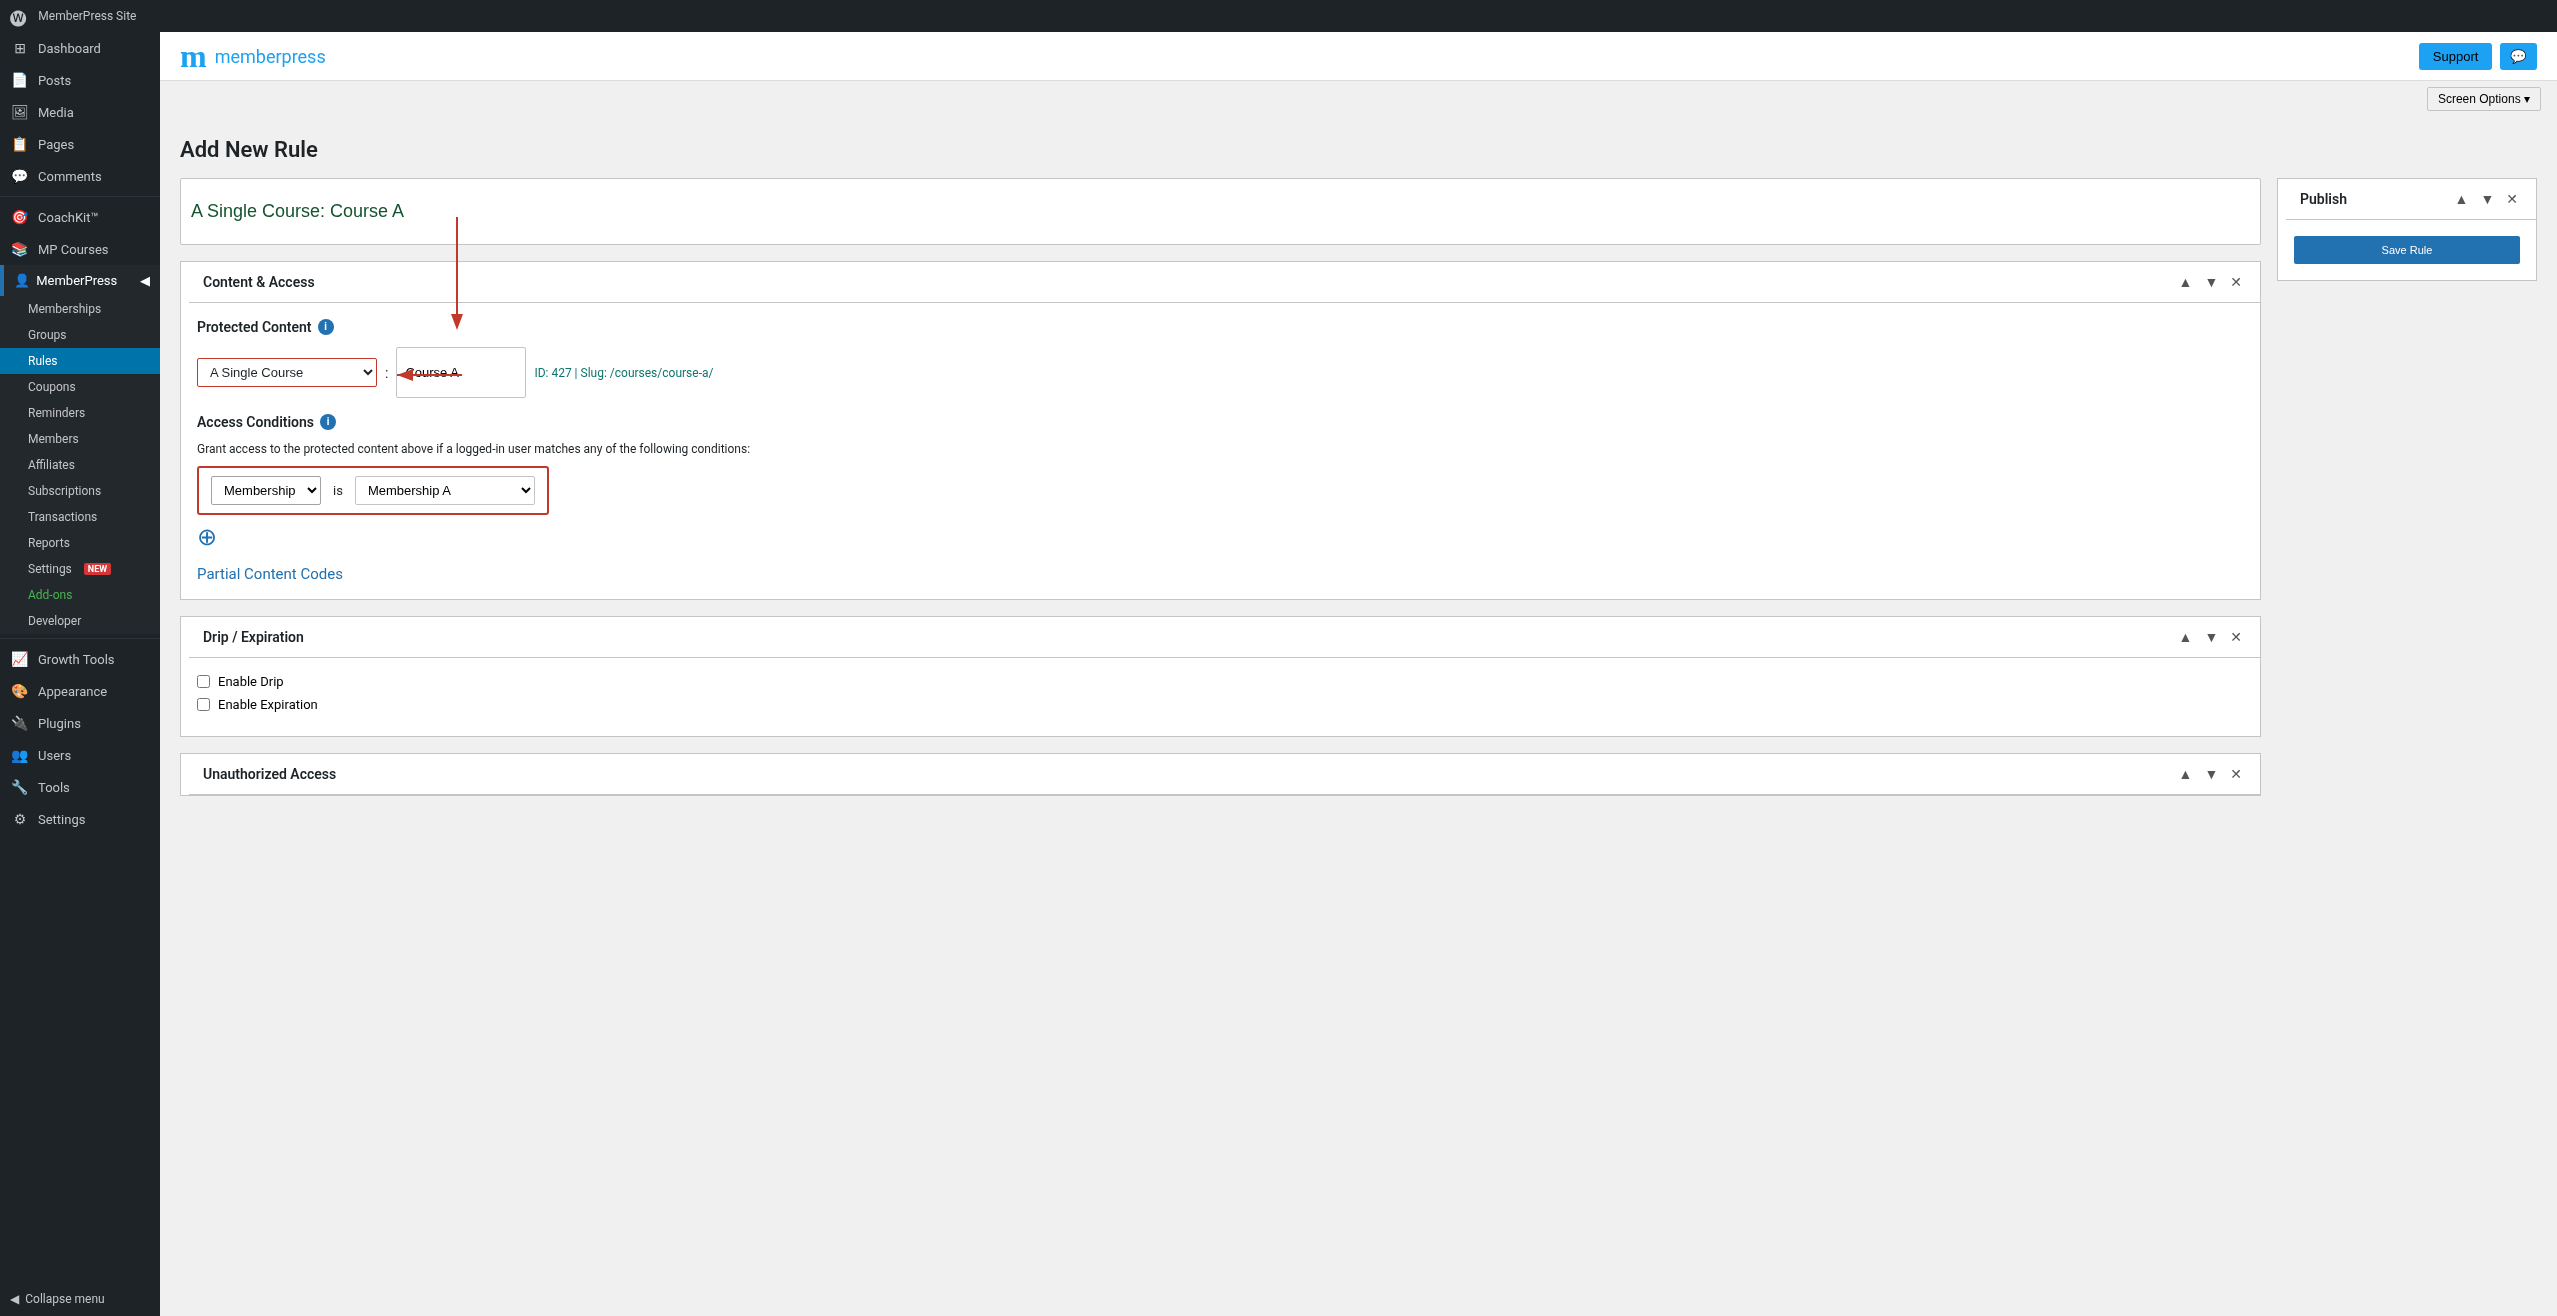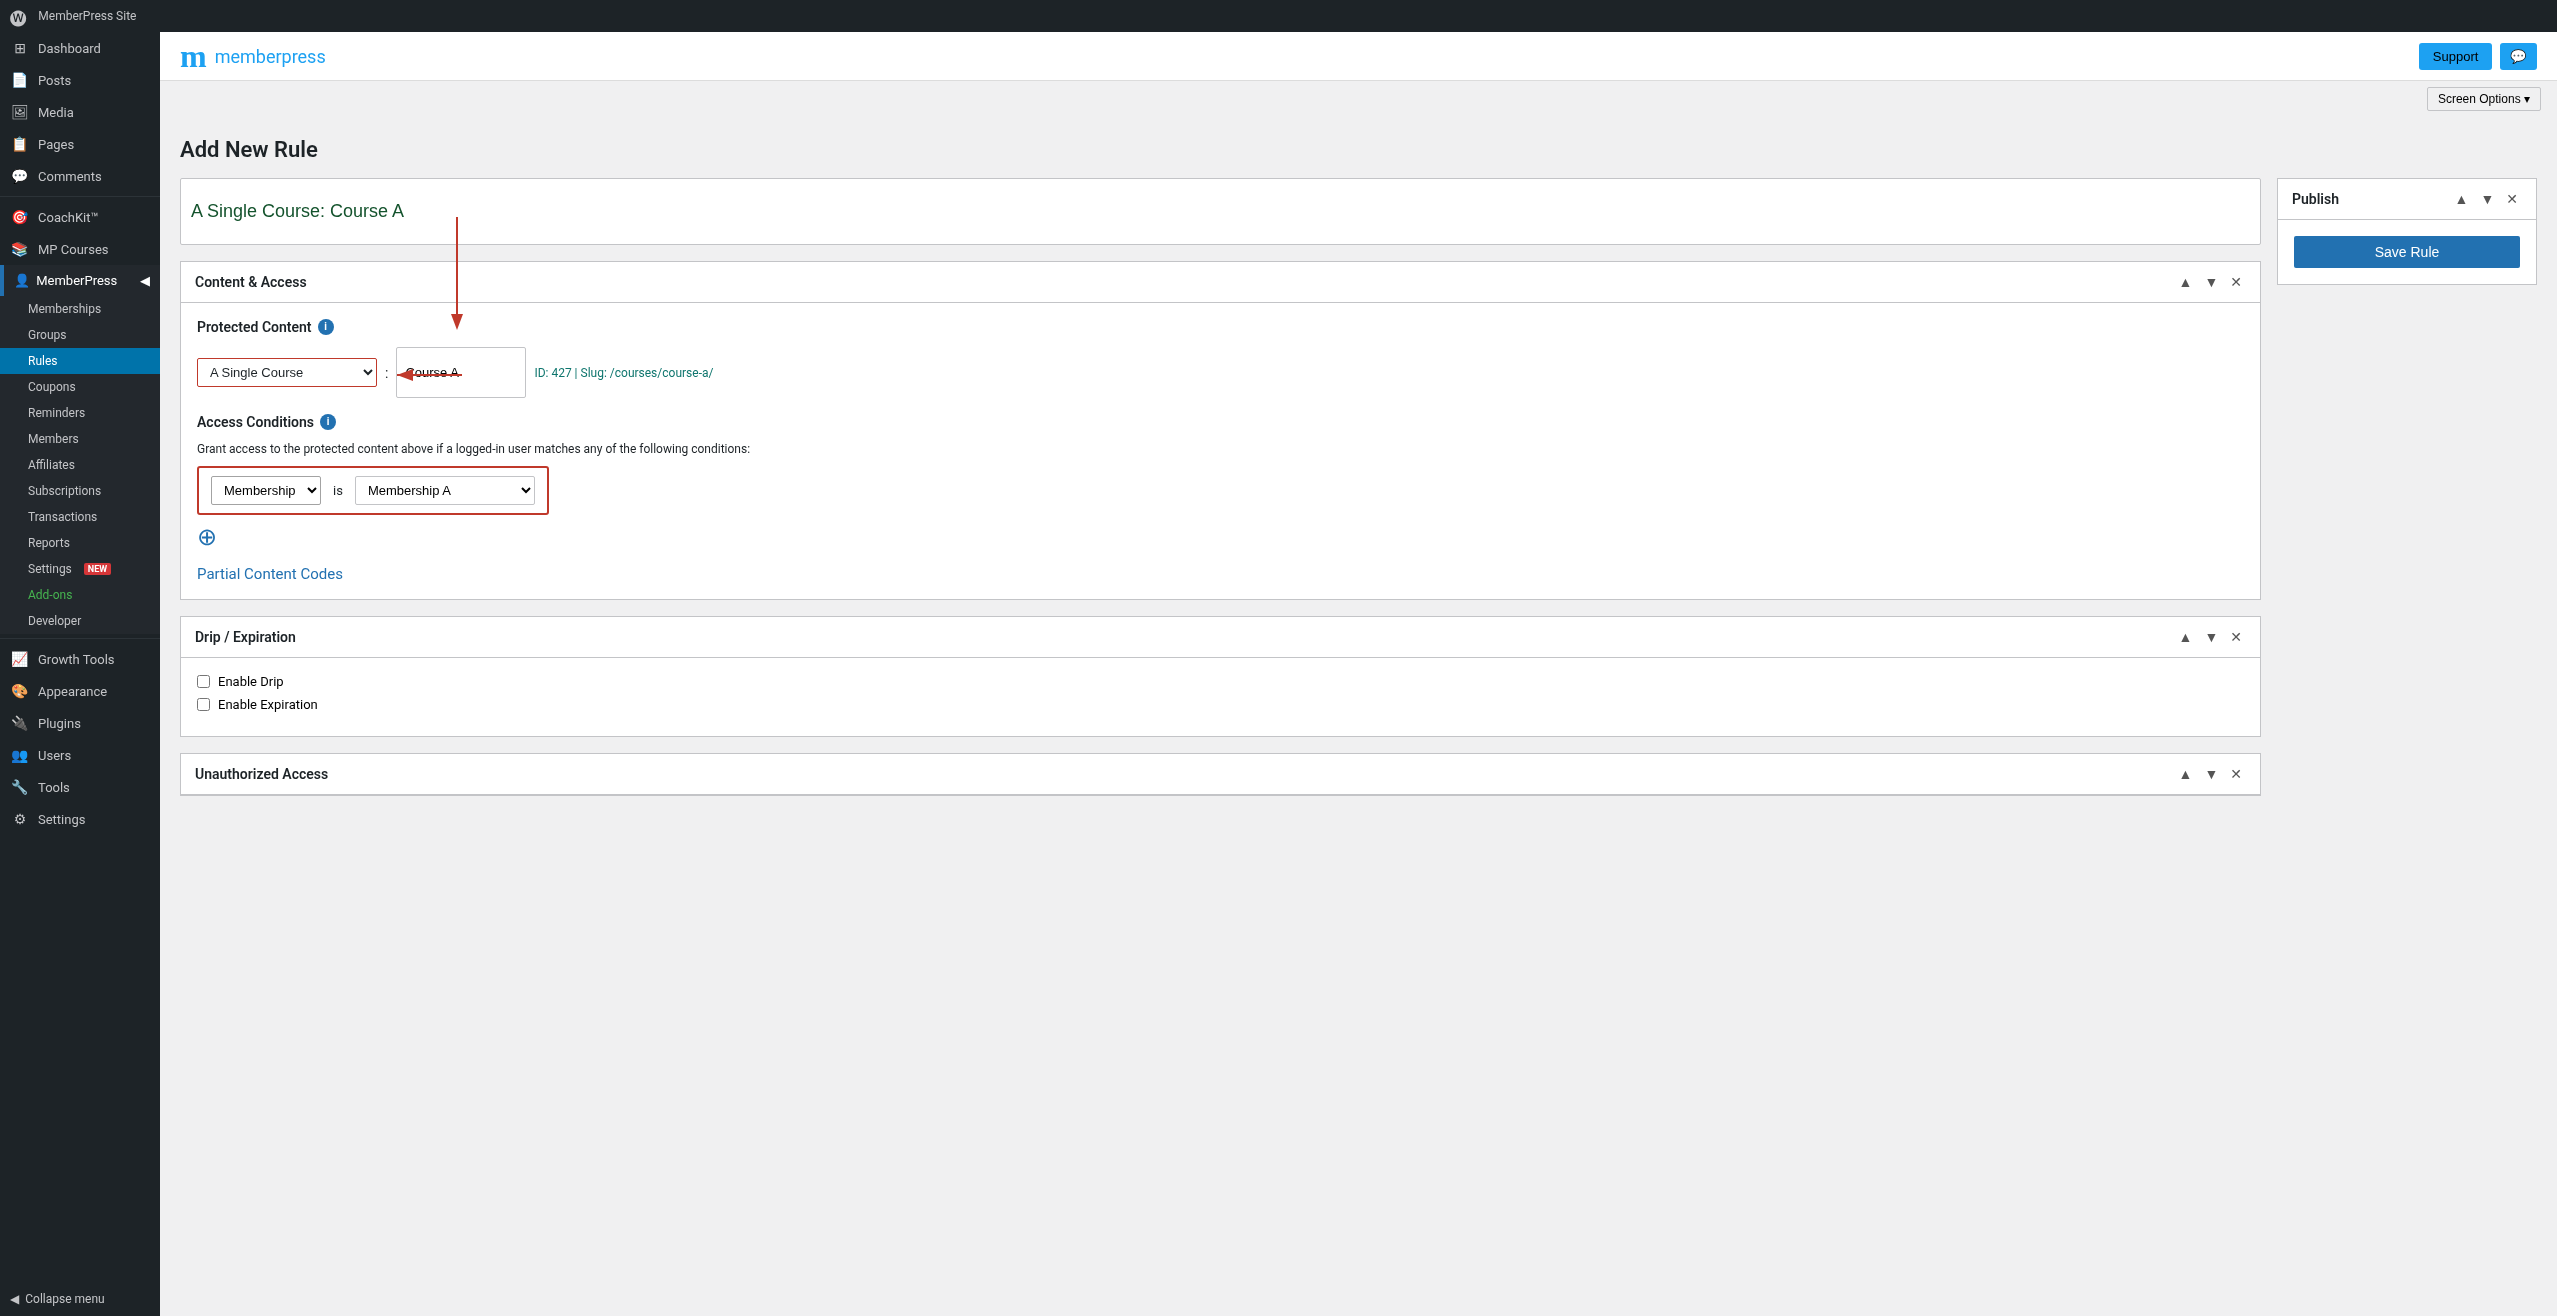--- a/index.html
+++ b/index.html
@@ -102,20 +102,21 @@
       border: 1px solid #c3c4c7;
       margin-bottom: 16px;
     }
     .metabox-header {
       padding: 10px 14px;
       border-bottom: 1px solid #c3c4c7;
       display: flex;
       align-items: center;
       justify-content: space-between;
       background: #fff;
+      margin-left: 8px;
     }
     .metabox-title { font-size: 14px; font-weight: 600; color: #1d2327; }
     .metabox-controls { display: flex; gap: 4px; }
     .metabox-btn { background: none; border: none; cursor: pointer; color: #555; font-size: 14px; padding: 2px 4px; }
     .metabox-body { padding: 16px; }
 
     
     .section-label { font-size: 14px; font-weight: 600; color: #1d2327; margin-bottom: 12px; display: flex; align-items: center; gap: 6px; }
     .info-icon { display: inline-block; width: 16px; height: 16px; background: #2271b1; color: #fff; border-radius: 50%; text-align: center; line-height: 16px; font-size: 10px; font-weight: bold; }
 
@@ -188,21 +189,21 @@
     
     .partial-content-link { color: #2271b1; text-decoration: none; font-size: 15px; }
 
     
     .publish-metabox .metabox-header { background: #fff; }
     .save-rule-btn {
       background: #2271b1;
       color: #fff;
       border: none;
       padding: 8px 16px;
-      font-size: 14px;
+      font-size: 11px;
       border-radius: 2px;
       cursor: pointer;
       width: 100%;
     }
 
     
     .checkbox-row { display: flex; align-items: center; gap: 8px; margin-bottom: 8px; font-size: 13px; }
     .checkbox-row input[type="checkbox"] { cursor: pointer; }
 
     

